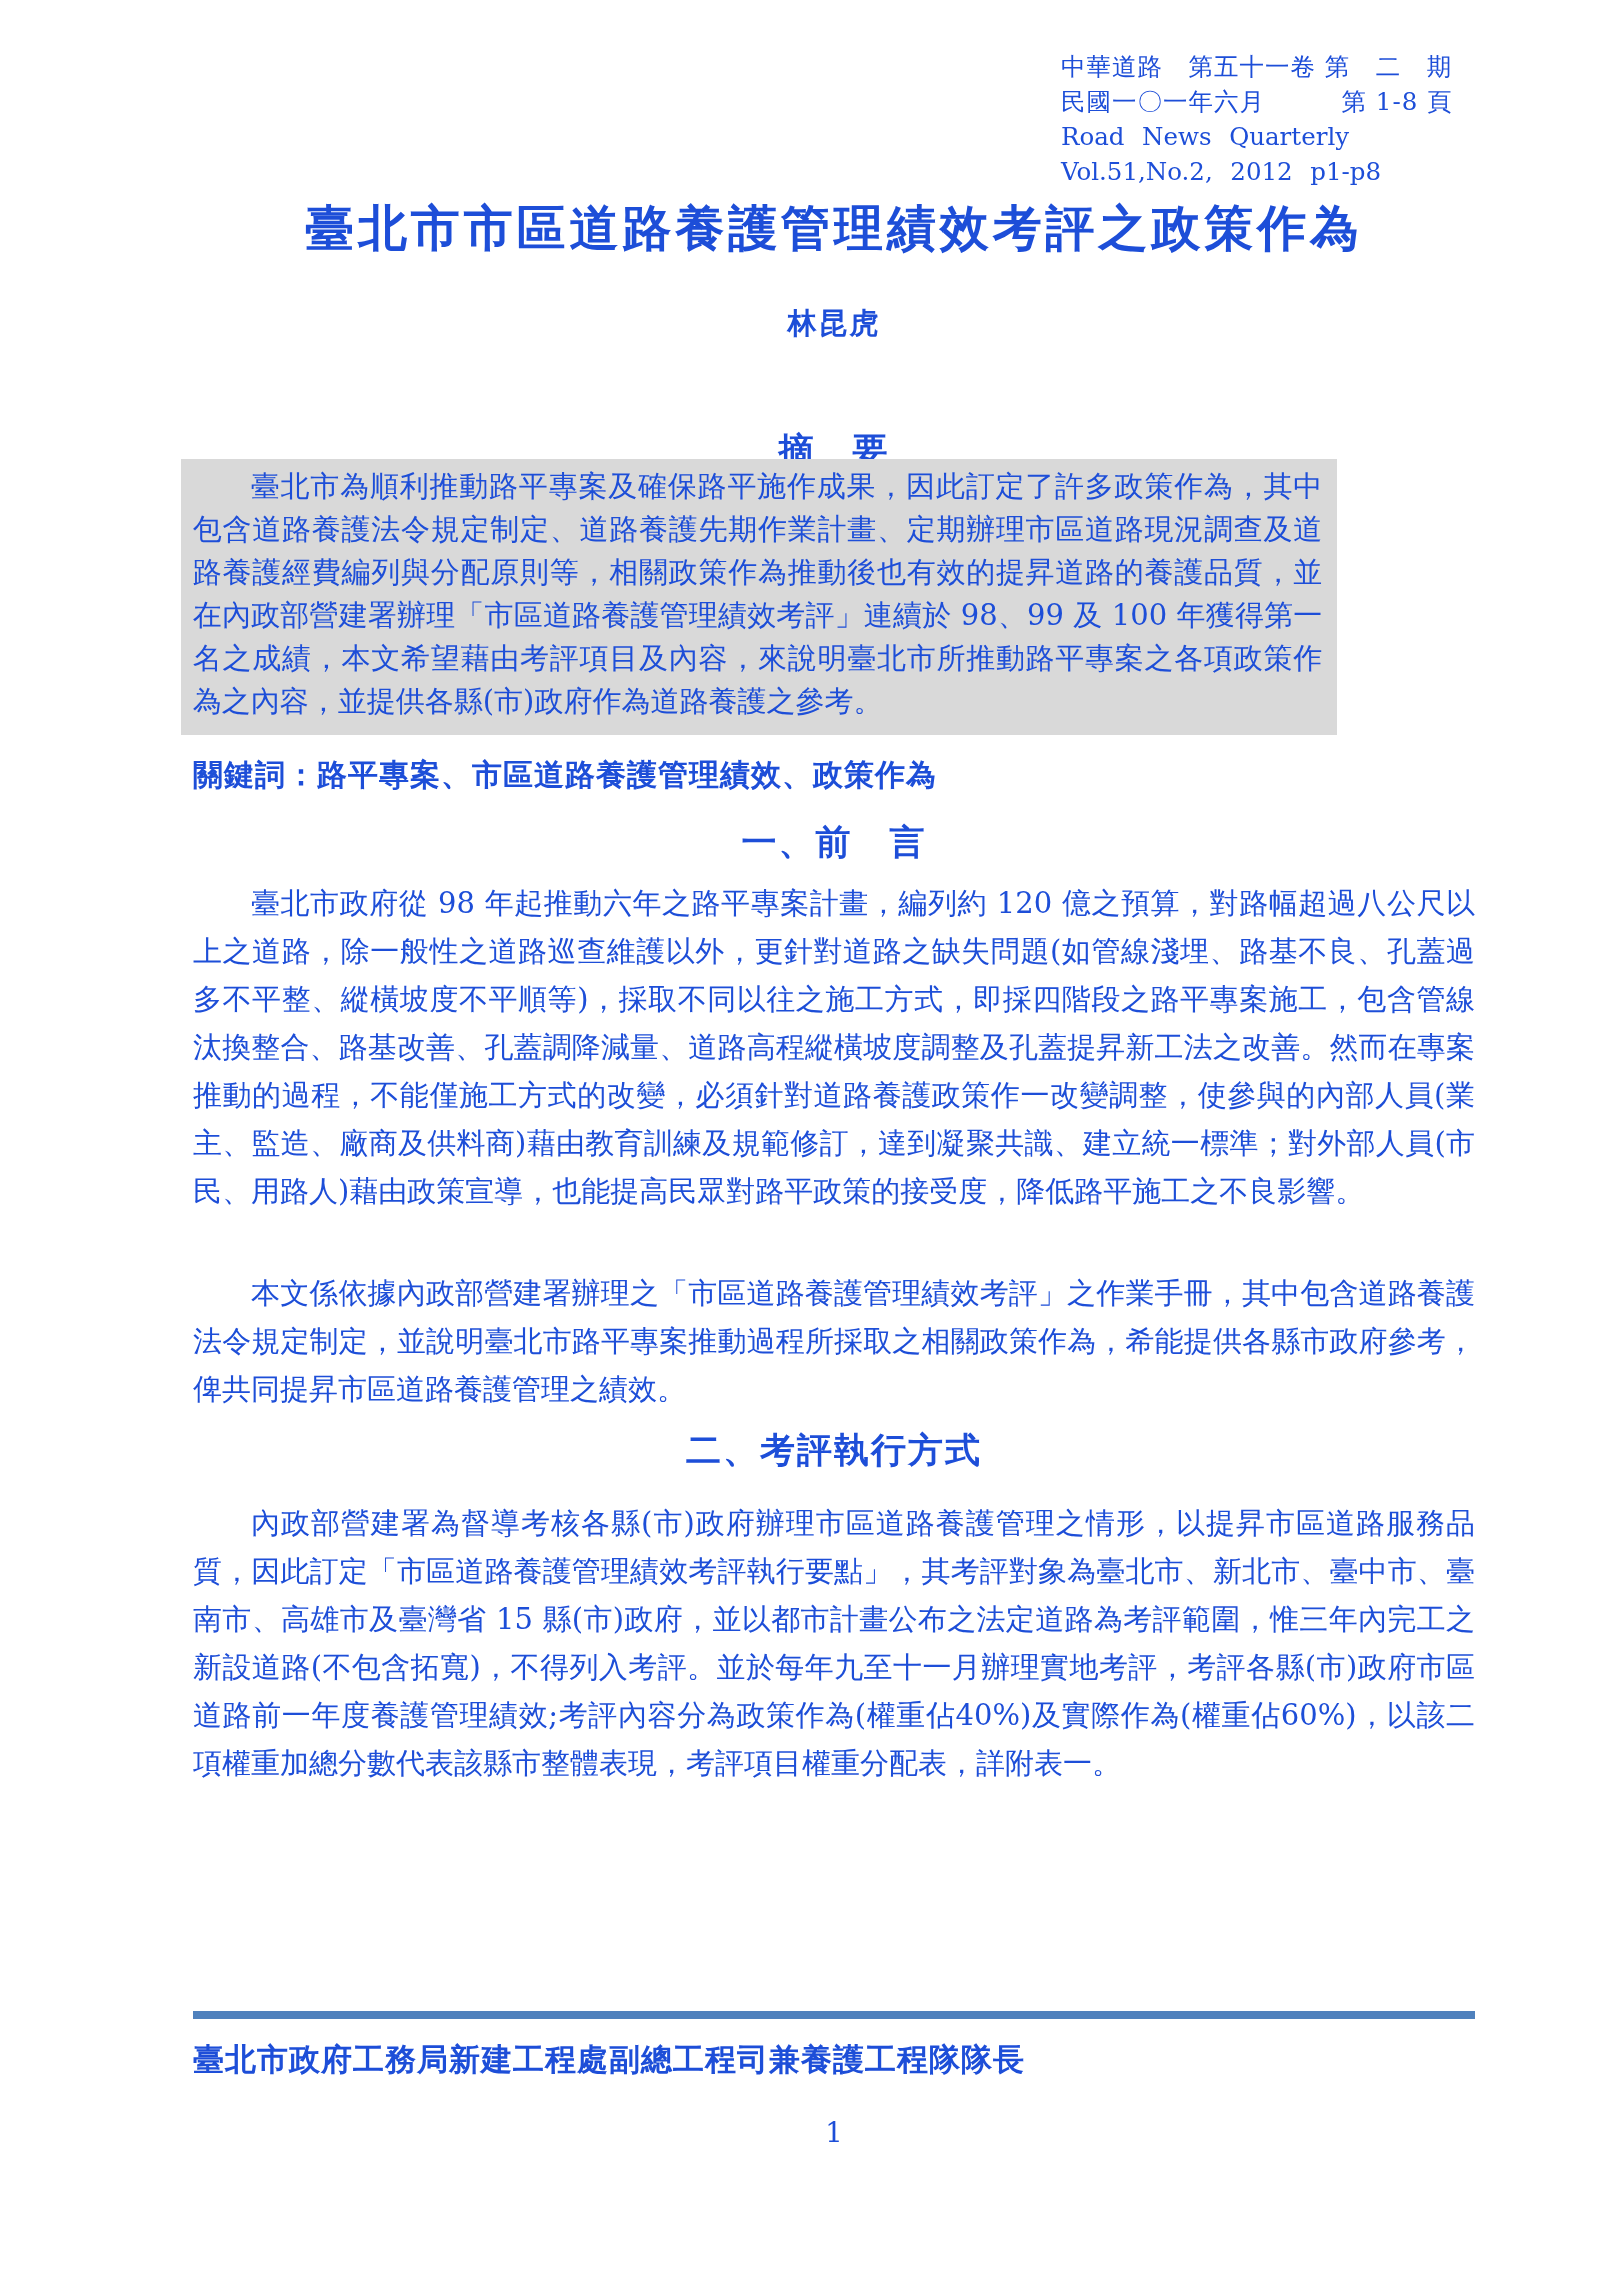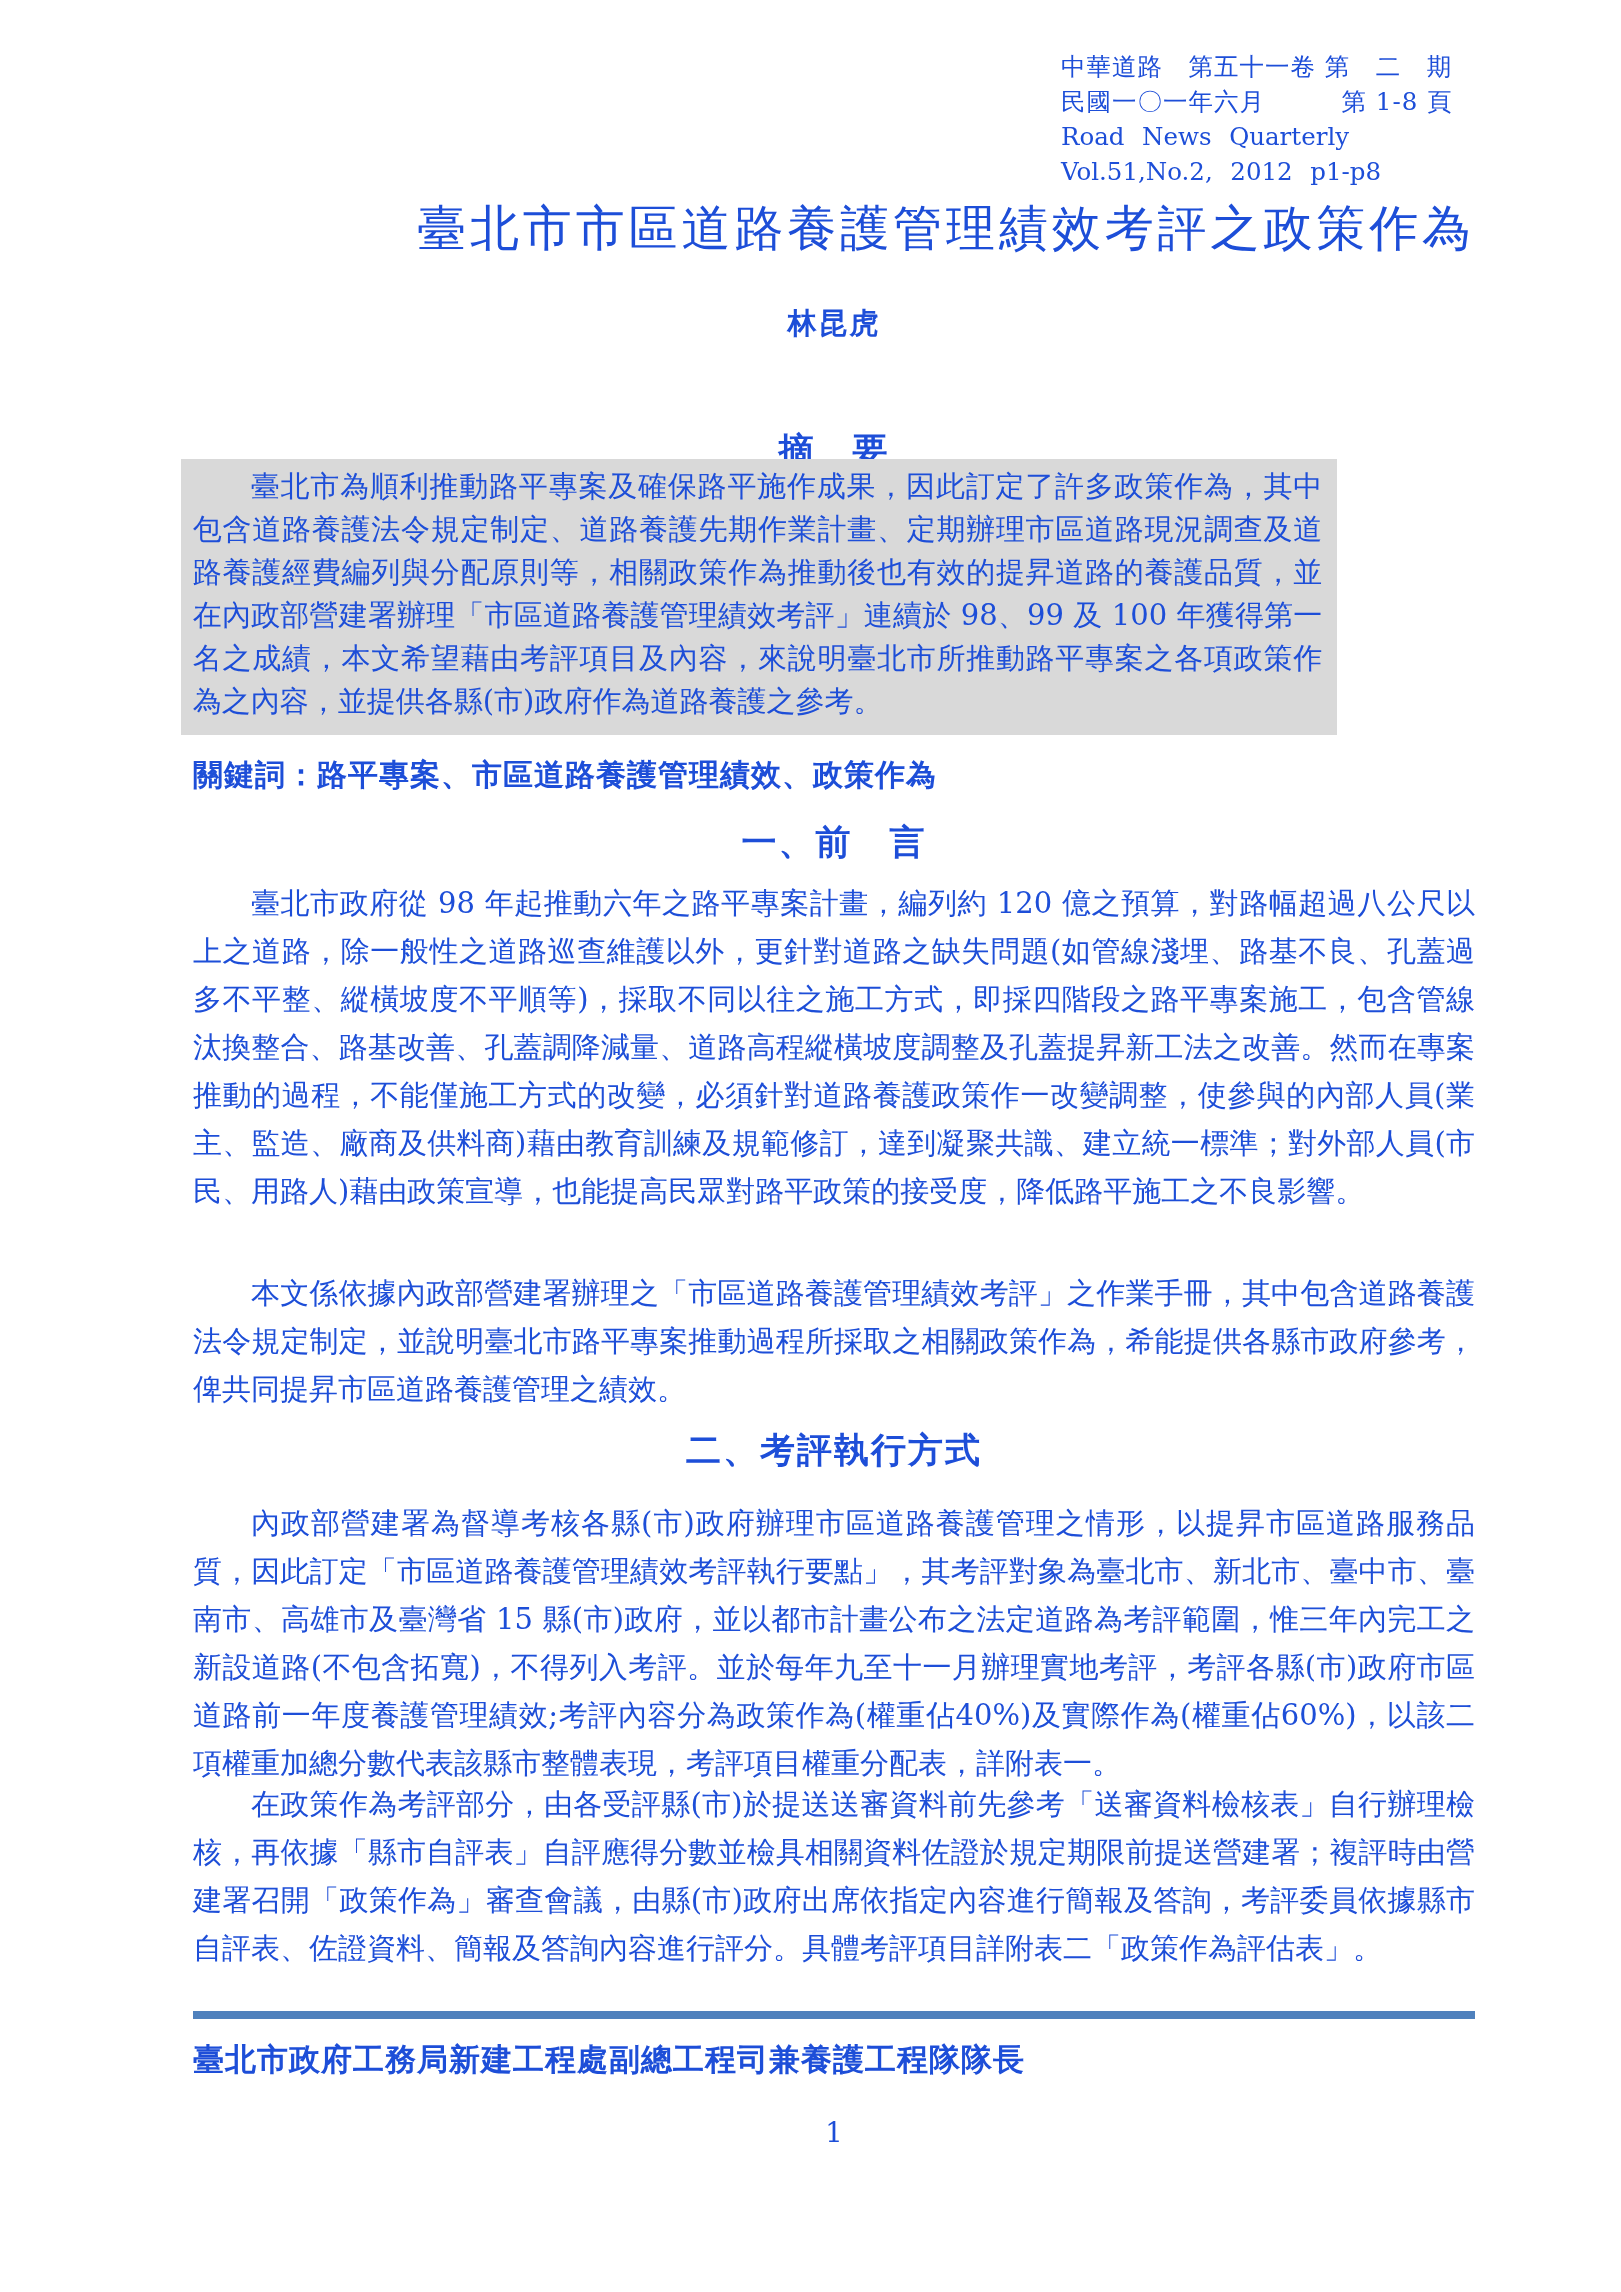--- a/index.html
+++ b/index.html
@@ -17,22 +17,22 @@
   .header-meta{
     left:1061px; top:49px;
     font-size:24.5px; line-height:35px;
     letter-spacing:1px;
     white-space:nowrap;
   }
   .header-meta .en{word-spacing:9.8px; letter-spacing:0;}
 
   .doc-title{
     left:193px; top:196px; width:1282px;
-    text-align:right;
-    font-size:49px; font-weight:400;
+    text-align:center;
+    font-size:49px; font-weight:700;
     letter-spacing:3.9px;
     white-space:nowrap;
   }
   .author{
     left:193px; top:304px; width:1282px;
     text-align:center;
     font-size:29px; font-weight:700;
     letter-spacing:2px;
   }
   .subtitle{
@@ -122,21 +122,20 @@
   <div class="abs sec-heading h-sec1">一、前　言</div>
 
   <div class="abs body-para p-1-1">臺北市政府從 98 年起推動六年之路平專案計畫，編列約 120 億之預算，對路幅超過八公尺以上之道路，除一般性之道路巡查維護以外，更針對道路之缺失問題(如管線淺埋、路基不良、孔蓋過多不平整、縱橫坡度不平順等)，採取不同以往之施工方式，即採四階段之路平專案施工，包含管線汰換整合、路基改善、孔蓋調降減量、道路高程縱橫坡度調整及孔蓋提昇新工法之改善。然而在專案推動的過程，不能僅施工方式的改變，必須針對道路養護政策作一改變調整，使參與的內部人員(業主、監造、廠商及供料商)藉由教育訓練及規範修訂，達到凝聚共識、建立統一標準；對外部人員(市民、用路人)藉由政策宣導，也能提高民眾對路平政策的接受度，降低路平施工之不良影響。</div>
 
   <div class="abs body-para p-1-2">本文係依據內政部營建署辦理之「市區道路養護管理績效考評」之作業手冊，其中包含道路養護法令規定制定，並說明臺北市路平專案推動過程所採取之相關政策作為，希能提供各縣市政府參考，俾共同提昇市區道路養護管理之績效。</div>
 
   <div class="abs sec-heading h-sec2">二、考評執行方式</div>
 
   <div class="abs body-para p-2-1">內政部營建署為督導考核各縣(市)政府辦理市區道路養護管理之情形，以提昇市區道路服務品質，因此訂定「市區道路養護管理績效考評執行要點」，其考評對象為臺北市、新北市、臺中市、臺南市、高雄市及臺灣省 15 縣(市)政府，並以都市計畫公布之法定道路為考評範圍，惟三年內完工之新設道路(不包含拓寬)，不得列入考評。並於每年九至十一月辦理實地考評，考評各縣(市)政府市區道路前一年度養護管理績效;考評內容分為政策作為(權重佔40%)及實際作為(權重佔60%)，以該二項權重加總分數代表該縣市整體表現，考評項目權重分配表，詳附表一。</div>
 
-  <div class="abs body-para p-2-2">在政策作為考評部分，由各受評縣(市)於提送送審資料前先參考「送審資料檢核表」自行辦理檢核，再依據「縣市自評表」自評應得分數並檢具相關資料佐證於規定期限前提送營建署；複評時由營建署召開「政策作為」審查會議，由縣(市)政府出席依指定內容進行簡報及答詢，考評委員依據縣市自評表、佐證資料、簡報及答詢內容進行評分。具體考評項目詳附表二「政策作為評估表」。</div>
 
   <div class="abs footnote-divider" style="background-color: rgb(79, 129, 189);"></div>
 
   <div class="abs footnote">臺北市政府工務局新建工程處副總工程司兼養護工程隊隊長</div>
 
   <div class="abs page-number">1</div>
 
 </div>
 
 

